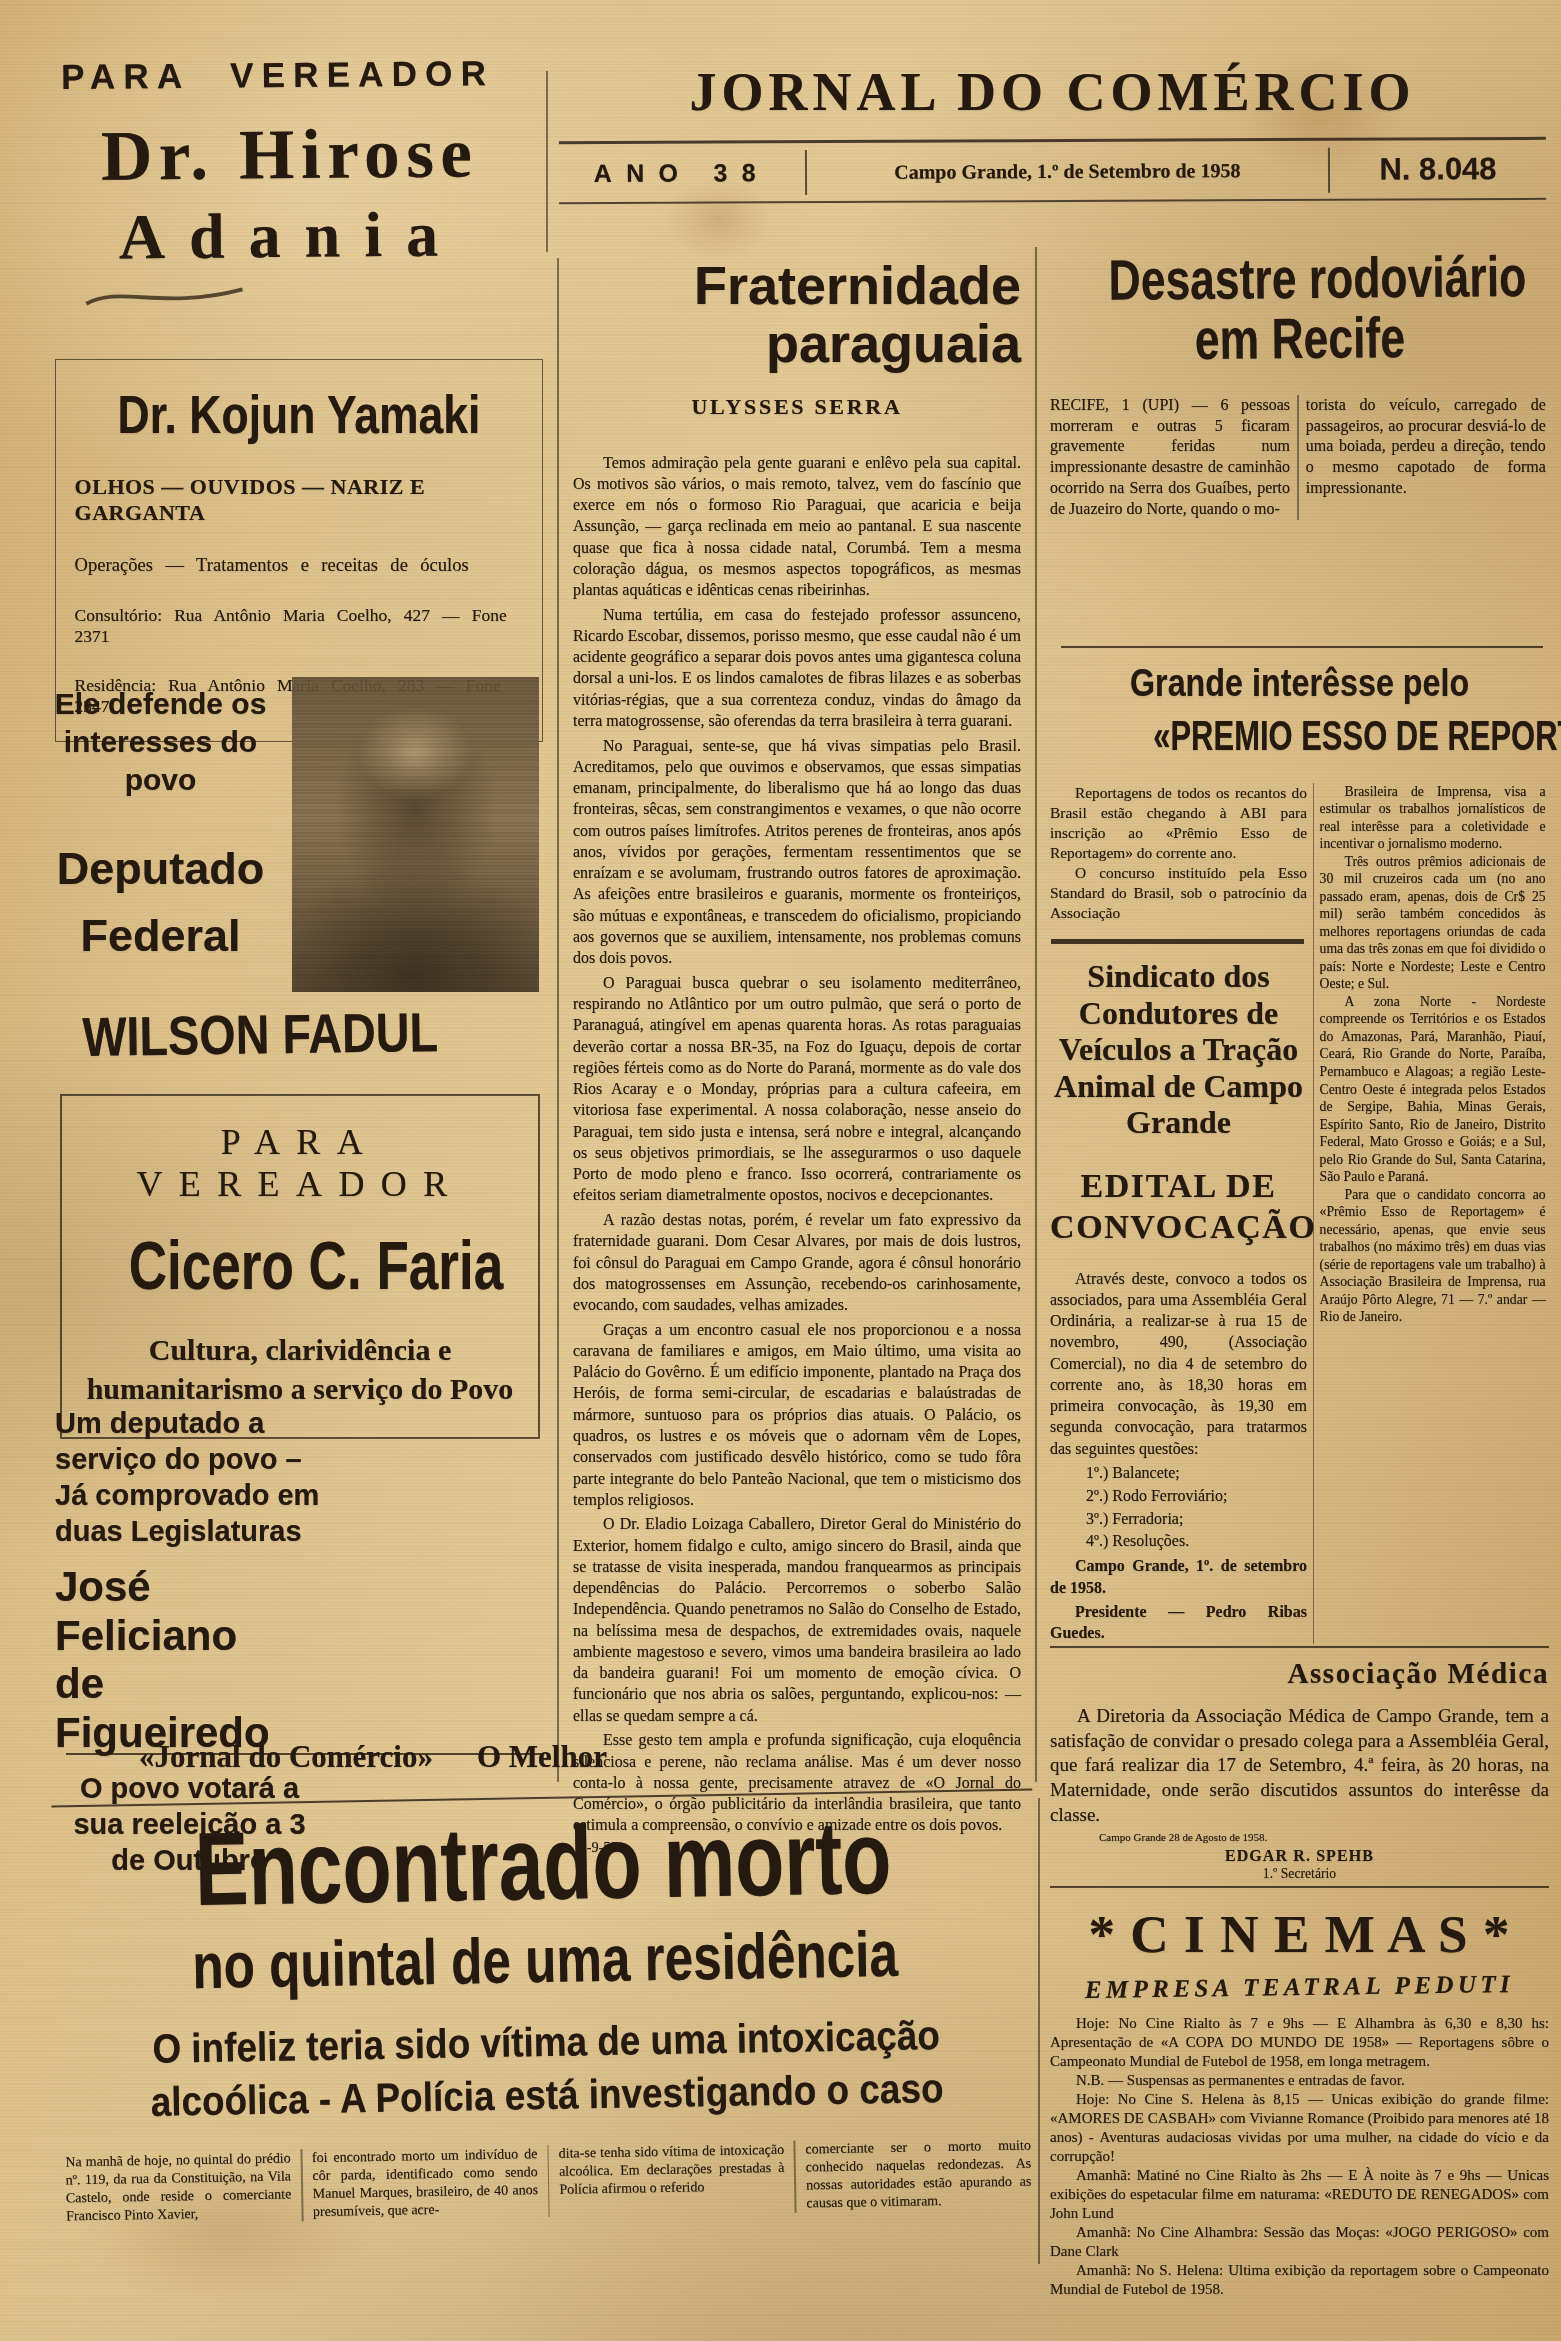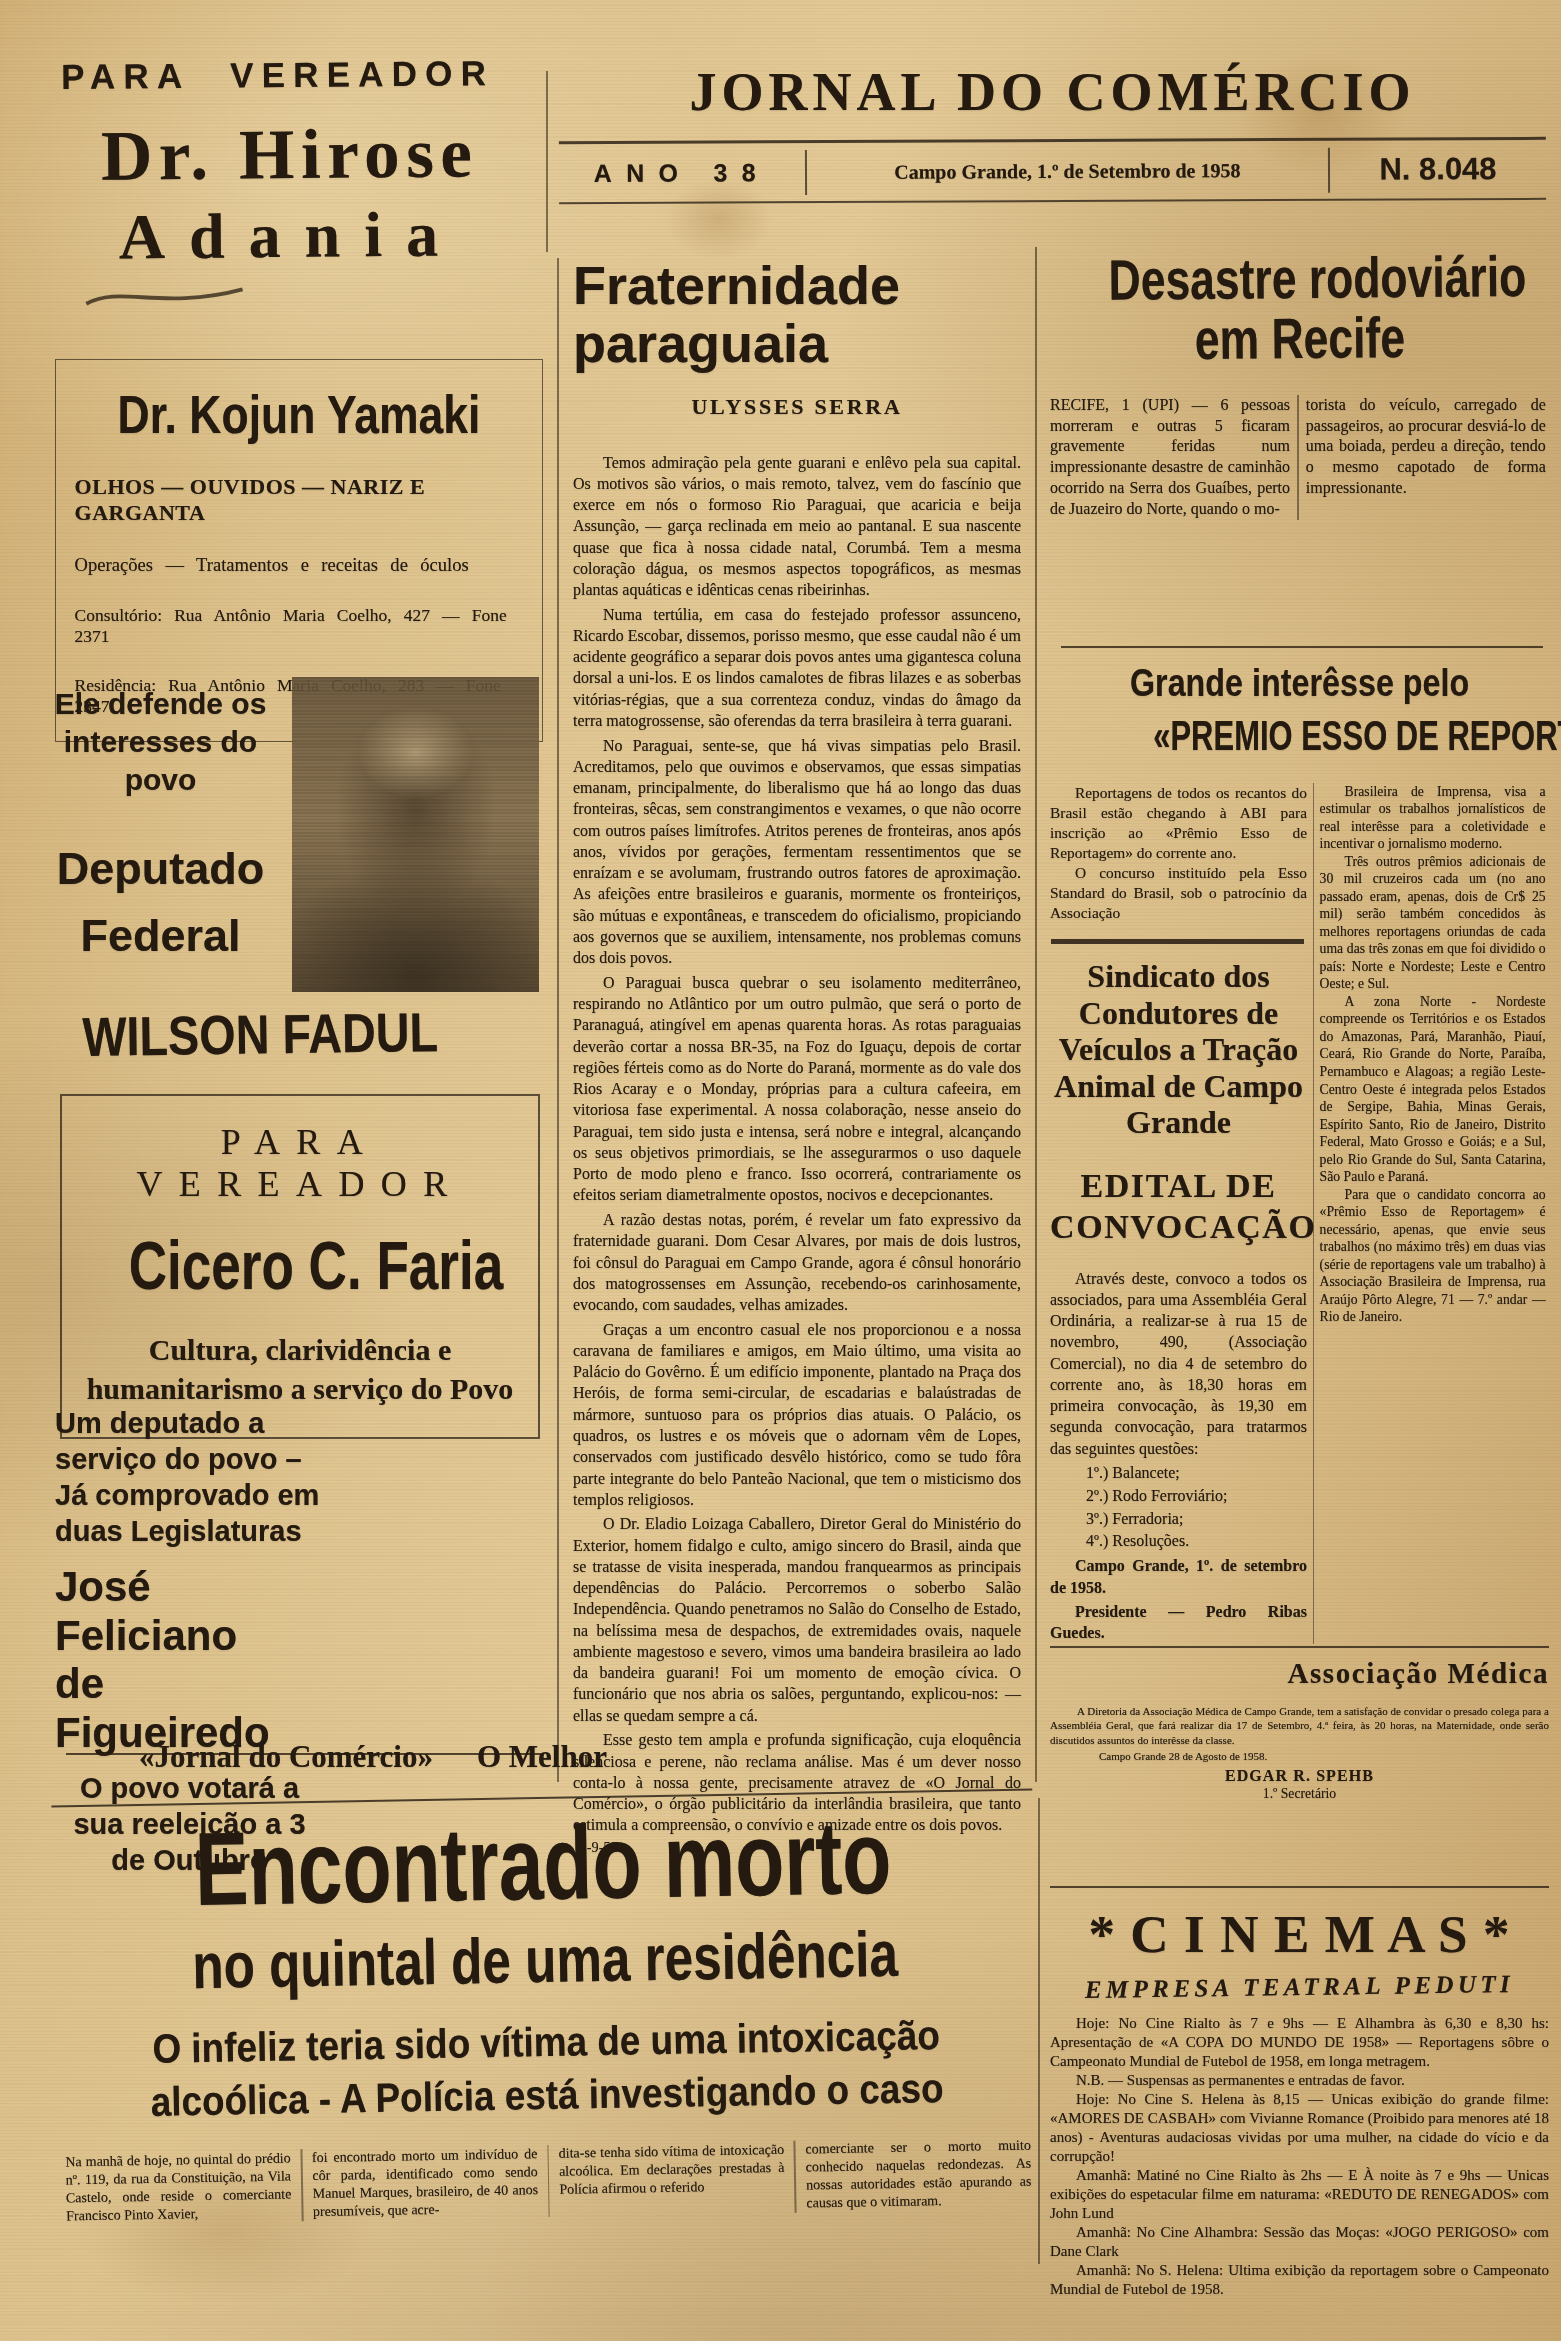--- a/index.html
+++ b/index.html
@@ -89,21 +89,21 @@
       radial-gradient(93px 33px at 50% 22%, #4a3a20 40%, rgba(74,58,32,0) 75%),
       radial-gradient(58px 77px at 50% 38%, rgba(150,122,80,.95), rgba(150,122,80,0) 78%),
       radial-gradient(143px 132px at 50% 92%, rgba(190,168,122,.9), rgba(190,168,122,0) 82%),
       linear-gradient(to bottom, #8d7a54, #a28b61 55%, #8f7а52 , #8f7a52);}
 
   .slogan-row{left:99px;top:1739px;width:548px;display:flex;justify-content:center;gap:44px;
     font-size:31px;font-weight:800;}
 
   
   .frat{left:573px;top:257px;width:448px;}
-  .frat-title{font-size:54px;font-weight:900;line-height:1.07;text-align:left;}
+  .frat-title{font-size:54px;font-weight:900;line-height:1.07;text-align:right;}
   .frat-byline{margin-top:21px;font-size:22px;font-weight:700;letter-spacing:2.7px;text-align:center;}
   .frat-body{margin-top:32px;font-size:16px;line-height:1.33;}
   .frat-sign{margin-top:3.3px;font-size:14.3px;padding-left:6.6px;}
 
   
   .desastre{left:1050px;top:248px;width:499px;}
   .des-title{text-align:center;line-height:1.06;transform:rotate(-.5deg);}
   .des-title .cond{transform:scaleX(.78);font-size:57px;font-weight:900;white-space:nowrap;}
   .des-cols{display:flex;margin-top:26px;}
   .des-col{width:240px;font-size:16px;line-height:1.3;}
@@ -121,21 +121,21 @@
   .thick-rule{height:5px;background:rgba(36,26,16,.85);margin:16.4px 3.3px 14.3px 1.1px;}
   .sind-title{font-size:32px;font-weight:800;line-height:1.14;text-align:center;margin-top:3.3px;}
   .edital-title{font-size:34px;font-weight:700;letter-spacing:1.6px;text-align:center;line-height:1.22;margin-top:24px;}
   .edital-body{margin-top:20px;font-size:16px;line-height:1.33;}
   .agenda{margin:3.3px 0 0 0;padding-left:36px;list-style:none;font-size:16px;line-height:1.42;}
   .edital-foot{font-size:16px;line-height:1.35;text-indent:25px;margin:2.2px 0 0 0;font-weight:bold;}
 
   
   .medica{left:1050px;top:1646px;width:499px;border-top:2.2px solid rgba(36,26,16,.75);padding-top:8.8px;}
   .med-title{font-size:29px;font-weight:700;text-align:right;letter-spacing:1.6px;}
-  .med-body{margin-top:14.3px;font-size:11px;line-height:1.3;text-indent:27px;}
+  .med-body{margin-top:14.3px;font-size:19px;line-height:1.3;text-indent:27px;}
   .med-date{font-size:11px;margin-top:3.3px;text-indent:49px;}
   .med-signer{font-size:16px;font-weight:700;text-align:center;letter-spacing:1.1px;margin-top:4.4px;}
   .med-role{font-size:13.7px;text-align:center;margin-top:1.1px;}
 
   
   .cinemas{left:1050px;top:1886px;width:499px;border-top:2.2px solid rgba(36,26,16,.75);padding-top:16px;}
   .cin-title{font-size:53px;font-weight:900;text-align:center;letter-spacing:1.1px;}
   .cin-sub{font-style:italic;font-size:25px;font-weight:700;letter-spacing:4.4px;text-align:center;
     margin-top:8.8px;transform:rotate(-.8deg);}
   .cin-body{margin-top:13px;font-size:15px;line-height:1.27;}

